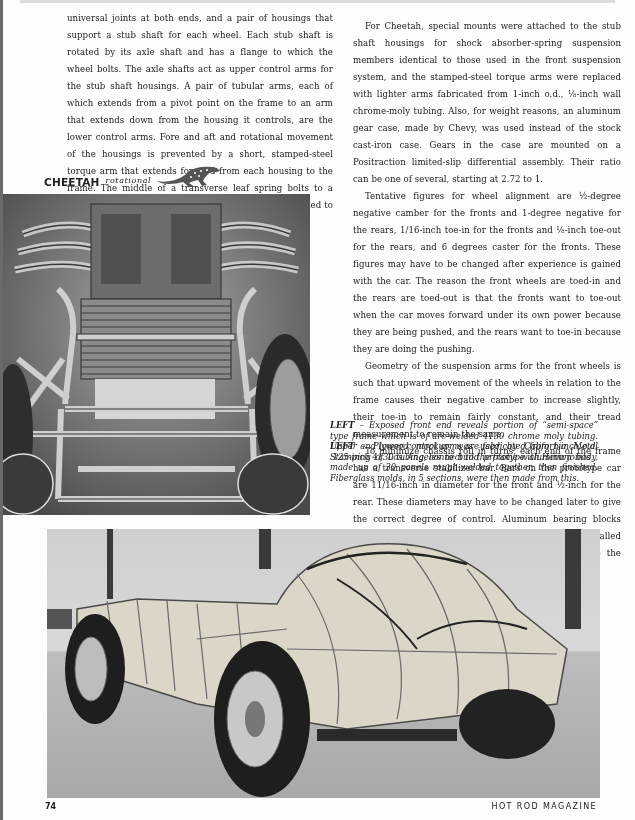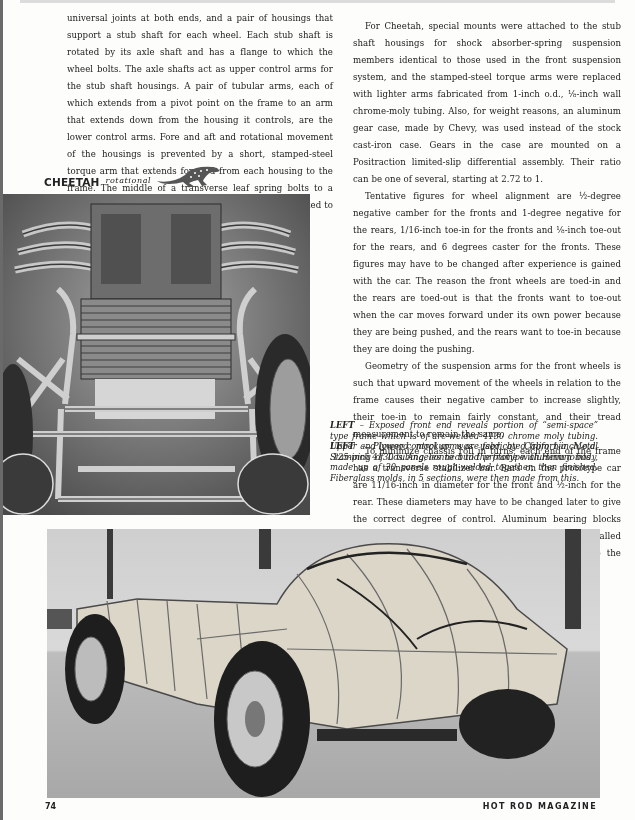--- a/index.html
+++ b/index.html
@@ -17,21 +17,21 @@
   #cap-left { top:475px; top:474px;margin-top:24px; }
   #cap-left { top:475px; }
   .section-head { position:absolute; left:44px; top:176px; display:flex; align-items:flex-start; }
   .sh-title { font-family:"DejaVu Sans", sans-serif; font-weight:bold; font-size:10.5px; letter-spacing:0.2px; }
   .sh-sub { font-style:italic; font-size:8px; margin-left:6px; letter-spacing:0.6px; }
   .cheetah-icon { position:absolute; left:155px; top:163px; width:70px; height:26px; }
   .photo { position:absolute; overflow:hidden; }
   #photo-chassis { left:3px; top:194px; width:307px; height:321px; background:#888; }
   #photo-mockup { left:47px; top:529px; width:553px; height:269px; background:#c9c9c9; }
   .footer-num { position:absolute; left:45px; top:802px; font-family:"DejaVu Sans", sans-serif; font-weight:bold; font-size:8px; }
-  .footer-mag { position:absolute; right:38px; top:802px; font-family:"DejaVu Sans", sans-serif; font-weight:bold; font-size:8px; letter-spacing:1.4px; }
+  .footer-mag { position:absolute; right:38px; top:802px; font-family:"DejaVu Sans", sans-serif; font-weight:normal; font-size:8px; letter-spacing:1.4px; }
 </style>
 </head>
 <body>
 
 <div class="page-edge"></div>
 <div class="top-rule"></div>
 
 <div class="col" id="col-left">
   <p>universal joints at both ends, and a pair of housings that support a stub shaft for each wheel. Each stub shaft is rotated by its axle shaft and has a flange to which the wheel bolts. The axle shafts act as upper control arms for the stub shaft housings. A pair of tubular arms, each of which extends from a pivot point on the frame to an arm that extends down from the housing it controls, are the lower control arms. Fore and aft and rotational movement of the housings is prevented by a short, stamped-steel torque arm that extends forward from each housing to the frame. The middle of a transverse leaf spring bolts to a flange on the gear case and its outer ends are connected to the lower control arms with short links.</p>
 </div>

